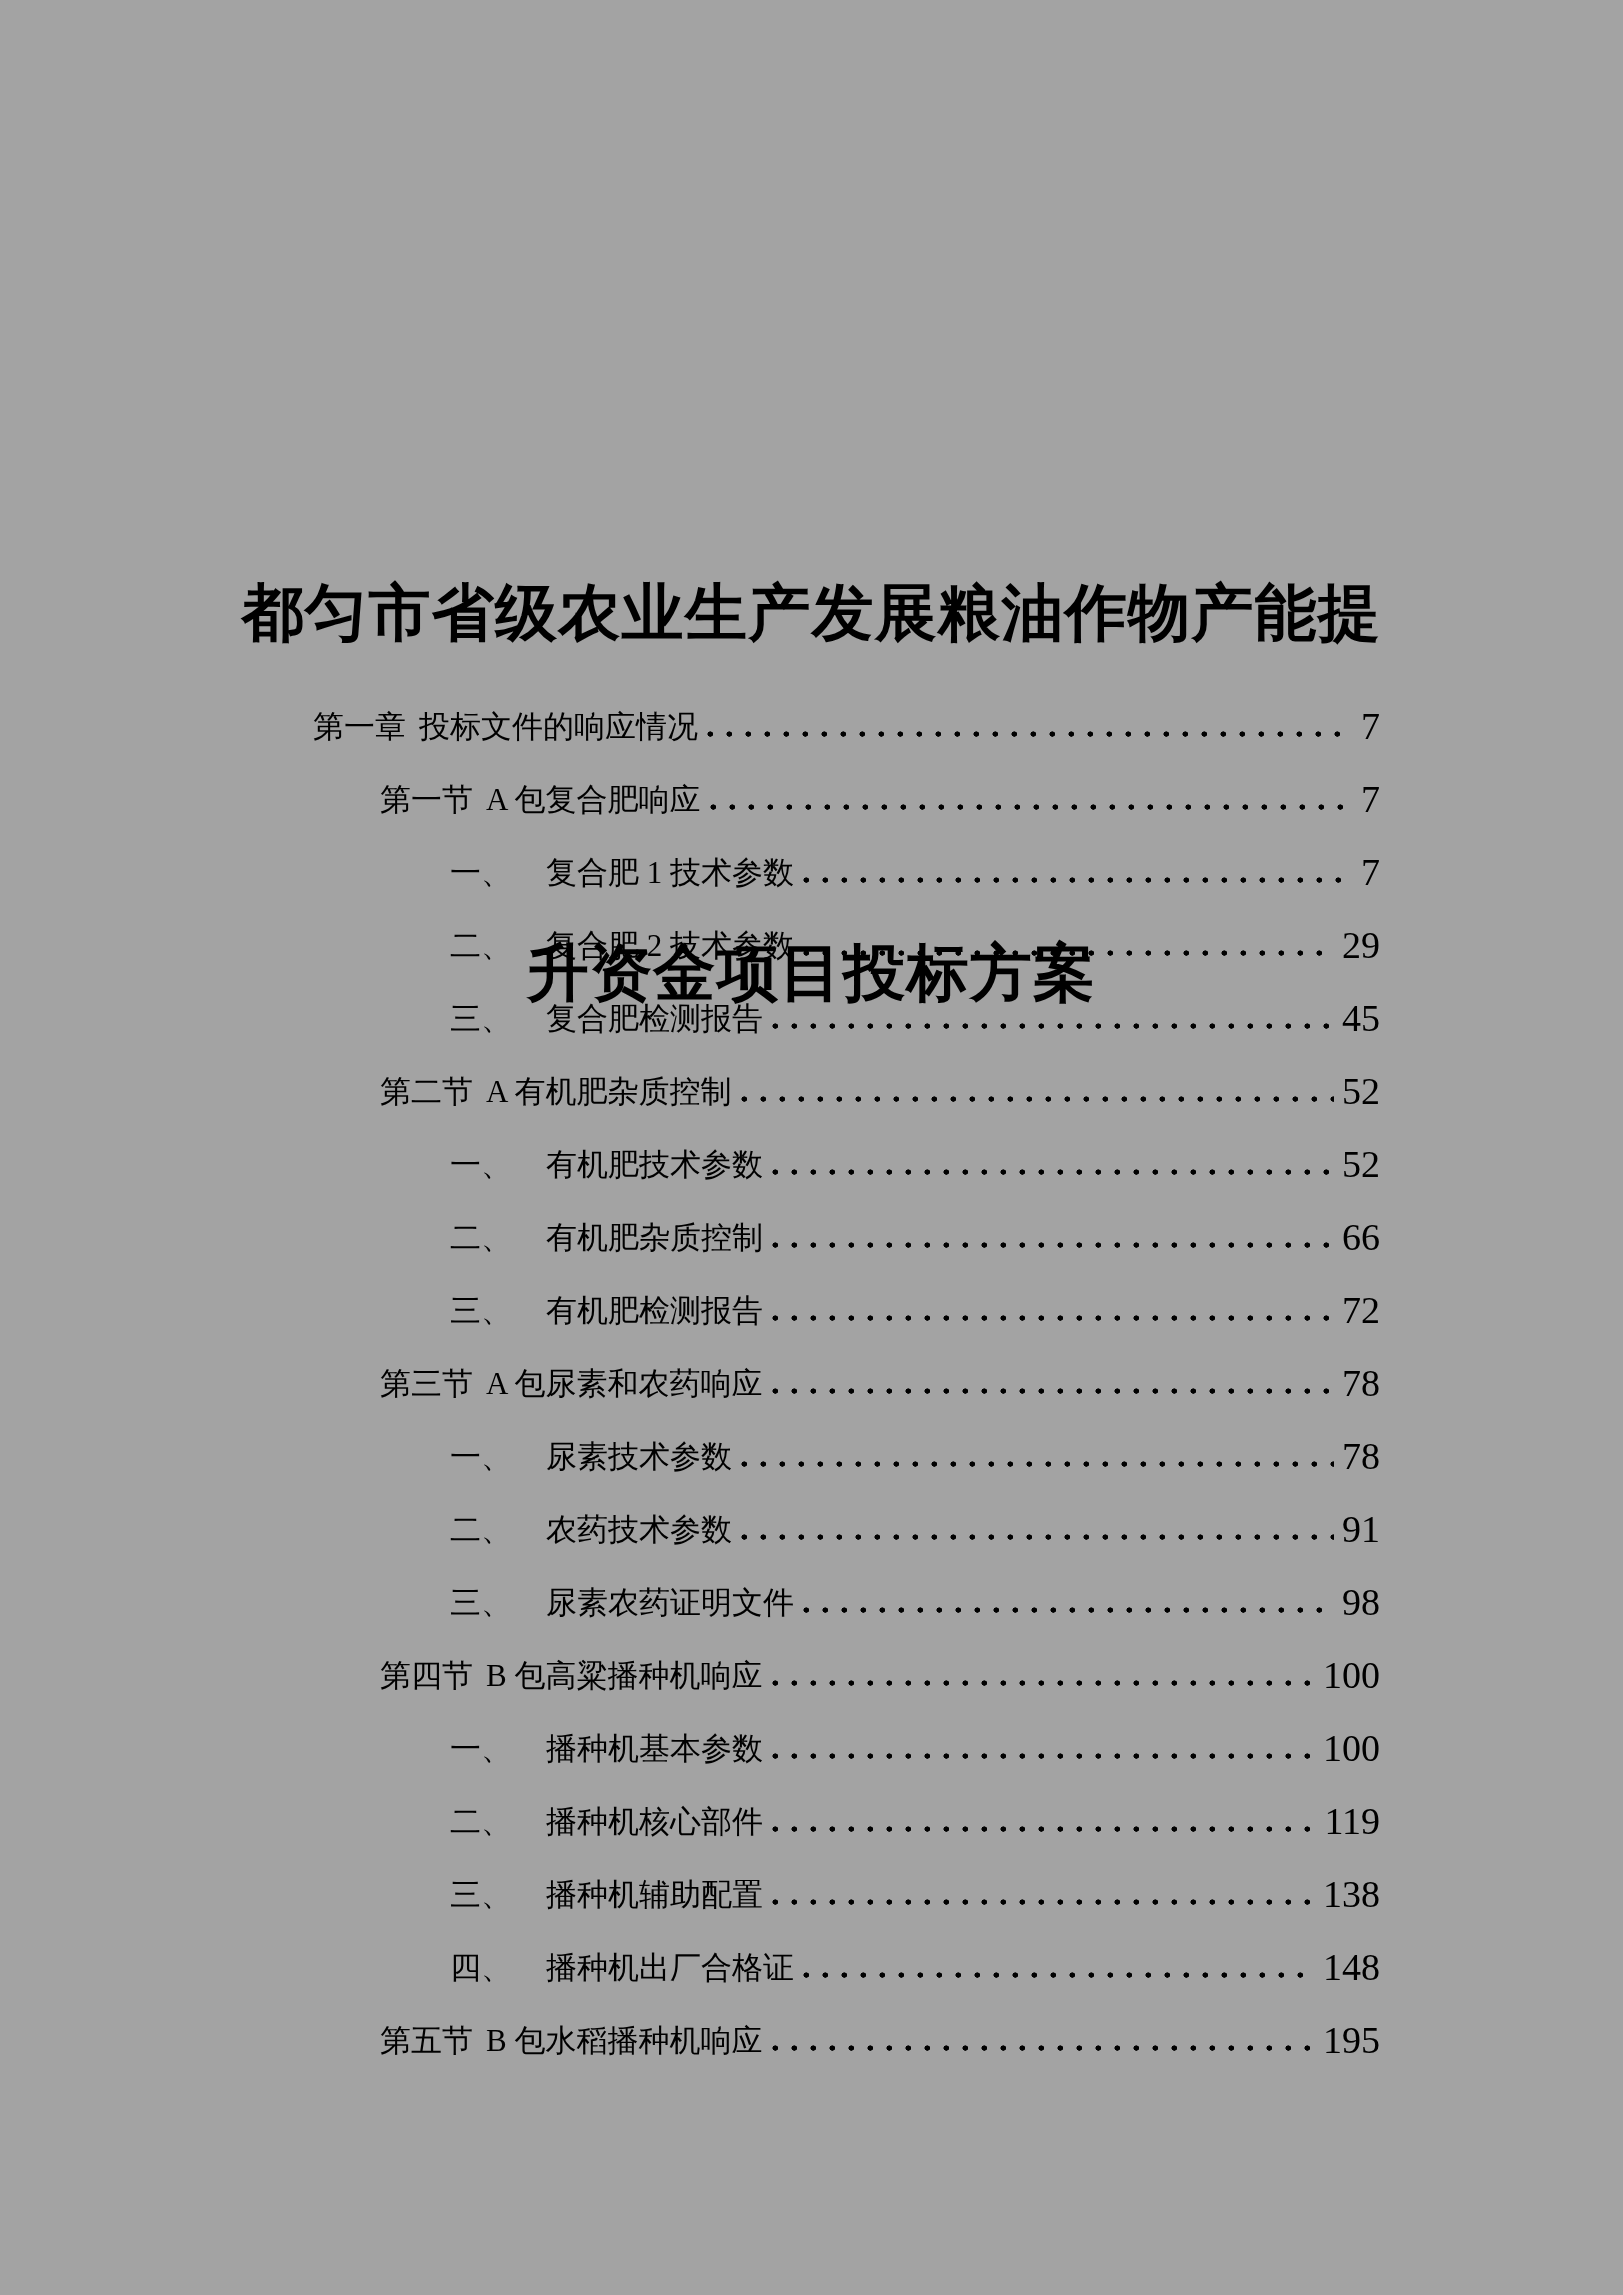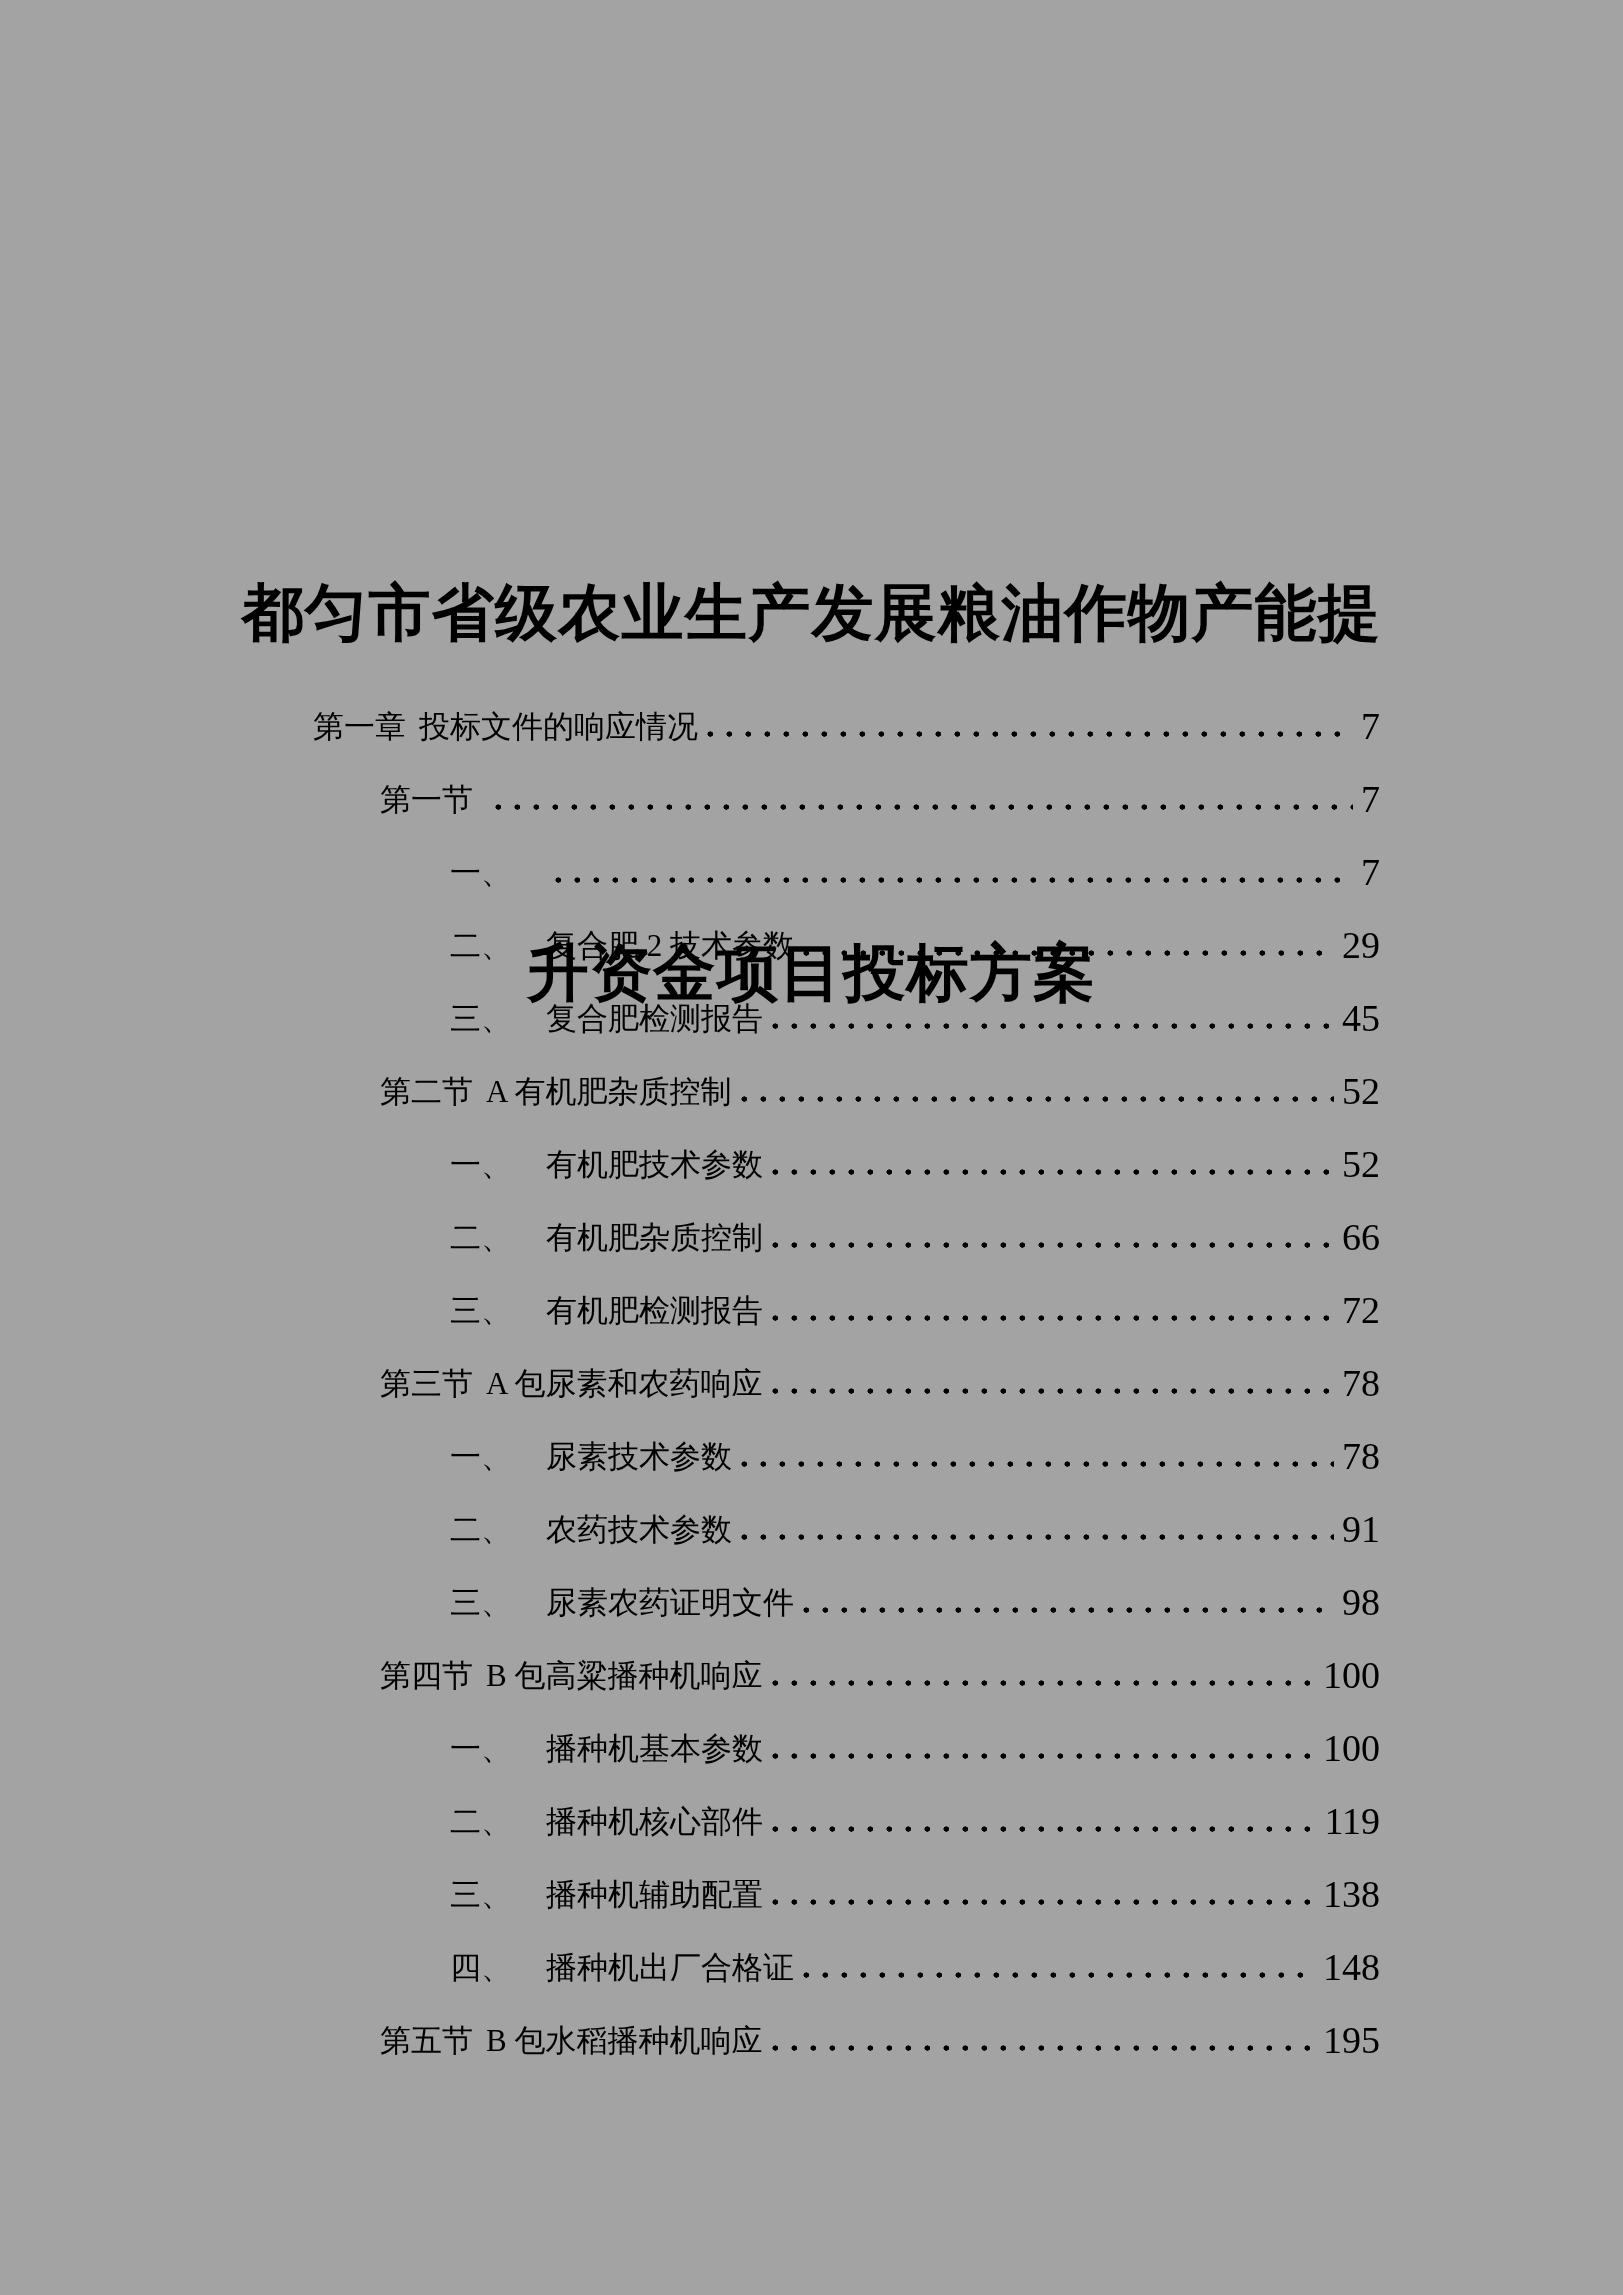--- a/index.html
+++ b/index.html
@@ -82,22 +82,22 @@
 </head>
 <body>
 
 <div class="page">
   <div class="doc-title">
     <div>都匀市省级农业生产发展粮油作物产能提</div>
     <div>升资金项目投标方案</div>
   </div>
   <div class="toc">
       <div class="toc-row level-1"><span class="toc-num">第一章</span><span class="toc-text">投标文件的响应情况</span><span class="toc-dots"></span><span class="toc-page">7</span></div>
-      <div class="toc-row level-2"><span class="toc-num">第一节</span><span class="toc-dots"></span><span class="toc-page">7</span></div>
-      <div class="toc-row level-3"><span class="toc-num">一、</span><span class="toc-dots"></span><span class="toc-page">7</span></div>
+      <div class="toc-row level-2"><span class="toc-num">第一节</span><span class="toc-text">A 包复合肥响应</span><span class="toc-dots"></span><span class="toc-page">7</span></div>
+      <div class="toc-row level-3"><span class="toc-num">一、</span><span class="toc-text">复合肥 1 技术参数</span><span class="toc-dots"></span><span class="toc-page">7</span></div>
       <div class="toc-row level-3"><span class="toc-num">二、</span><span class="toc-text">复合肥 2 技术参数</span><span class="toc-dots"></span><span class="toc-page">29</span></div>
       <div class="toc-row level-3"><span class="toc-num">三、</span><span class="toc-text">复合肥检测报告</span><span class="toc-dots"></span><span class="toc-page">45</span></div>
       <div class="toc-row level-2"><span class="toc-num">第二节</span><span class="toc-text">A 有机肥杂质控制</span><span class="toc-dots"></span><span class="toc-page">52</span></div>
       <div class="toc-row level-3"><span class="toc-num">一、</span><span class="toc-text">有机肥技术参数</span><span class="toc-dots"></span><span class="toc-page">52</span></div>
       <div class="toc-row level-3"><span class="toc-num">二、</span><span class="toc-text">有机肥杂质控制</span><span class="toc-dots"></span><span class="toc-page">66</span></div>
       <div class="toc-row level-3"><span class="toc-num">三、</span><span class="toc-text">有机肥检测报告</span><span class="toc-dots"></span><span class="toc-page">72</span></div>
       <div class="toc-row level-2"><span class="toc-num">第三节</span><span class="toc-text">A 包尿素和农药响应</span><span class="toc-dots"></span><span class="toc-page">78</span></div>
       <div class="toc-row level-3"><span class="toc-num">一、</span><span class="toc-text">尿素技术参数</span><span class="toc-dots"></span><span class="toc-page">78</span></div>
       <div class="toc-row level-3"><span class="toc-num">二、</span><span class="toc-text">农药技术参数</span><span class="toc-dots"></span><span class="toc-page">91</span></div>
       <div class="toc-row level-3"><span class="toc-num">三、</span><span class="toc-text">尿素农药证明文件</span><span class="toc-dots"></span><span class="toc-page">98</span></div>

